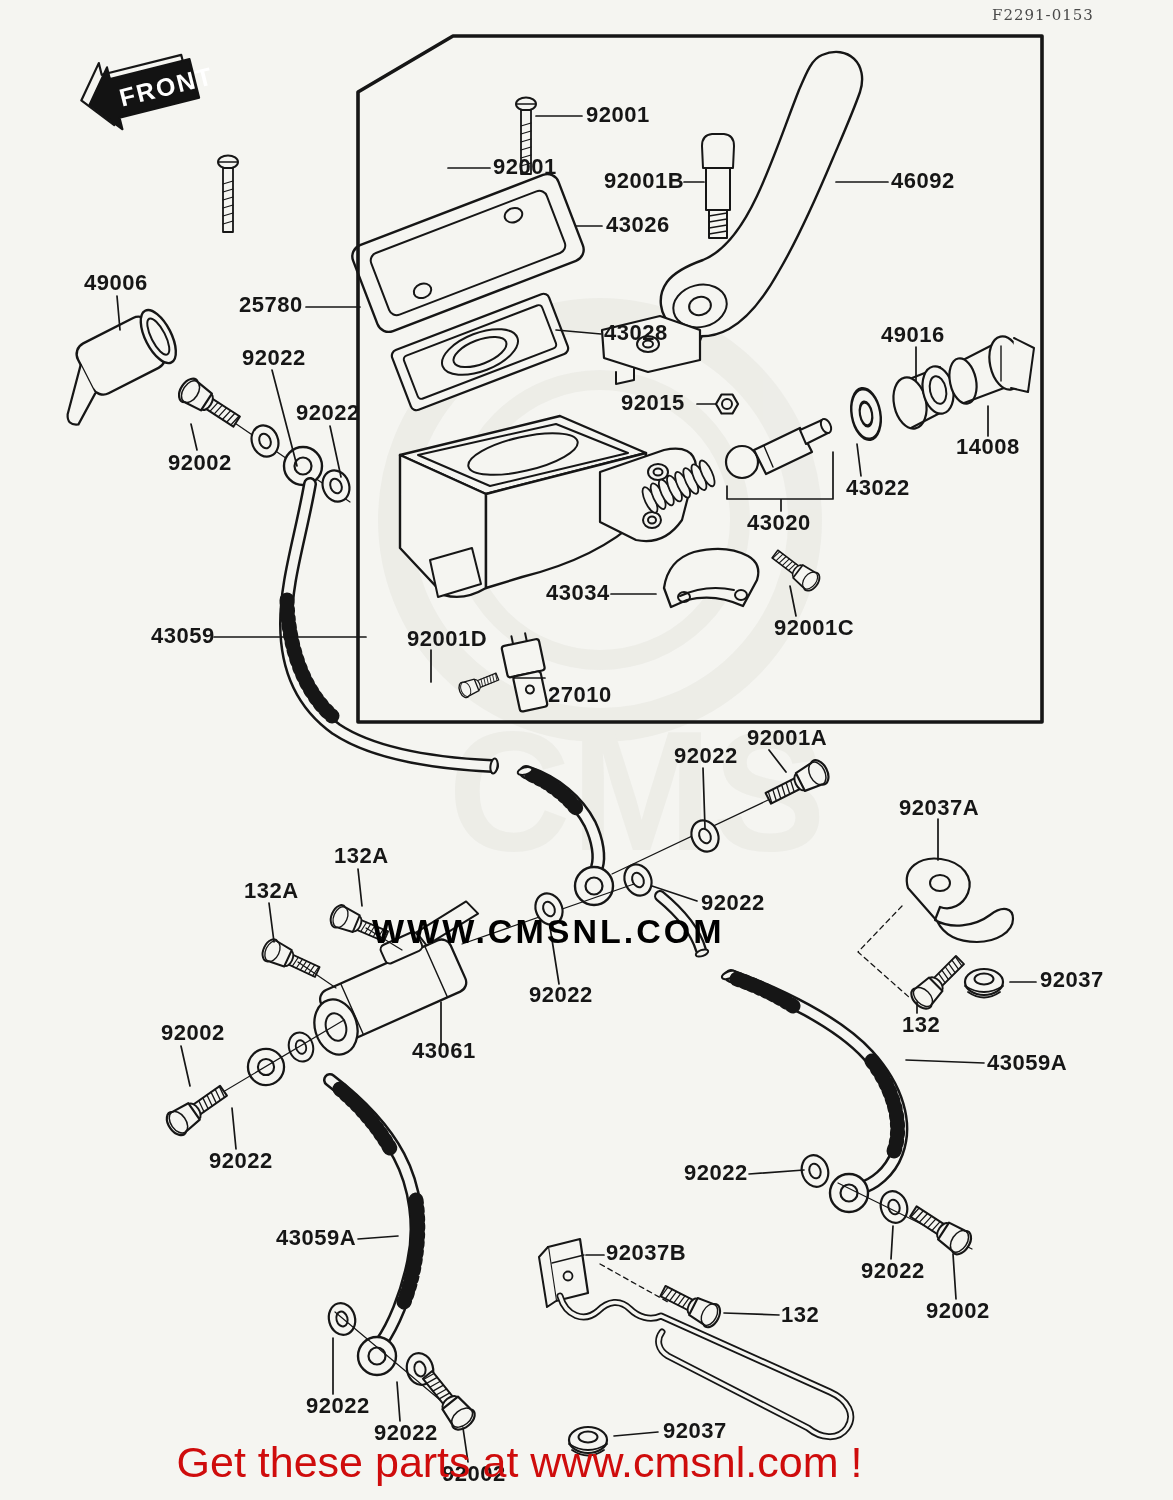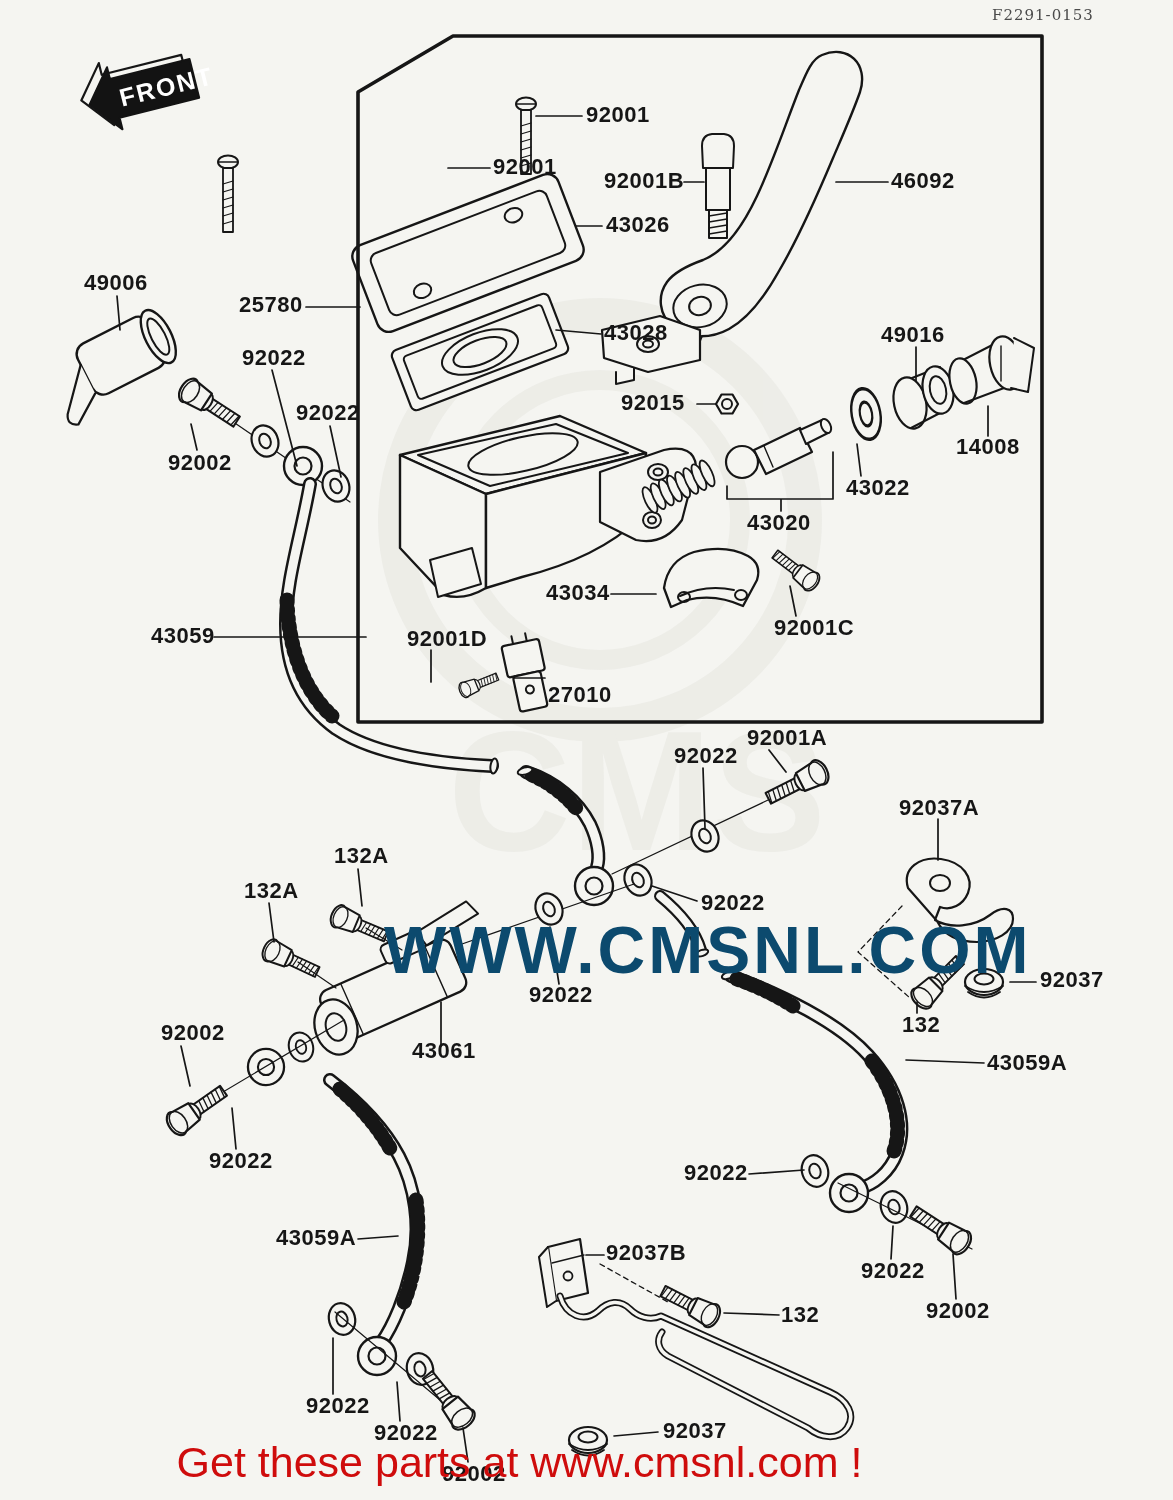--- a/index.html
+++ b/index.html
@@ -3,21 +3,21 @@
 <meta charset="utf-8">
 <style>
   html,body{margin:0;padding:0}
   body{width:1173px;height:1500px;position:relative;background:#f5f5f1;
        font-family:"Liberation Sans",sans-serif;overflow:hidden}
   #stage{position:absolute;left:0;top:0;width:1173px;height:1500px}
   svg{position:absolute;left:0;top:0}
   .title{position:absolute;left:20px;top:12px;font-size:29px;color:#7f7f7f;letter-spacing:1px;white-space:nowrap}
   .code{position:absolute;left:992px;top:6px;font-size:15px;color:#4a4a4a;letter-spacing:1px;
         font-family:"DejaVu Serif",serif}
-  .wm-text{position:absolute;left:384px;top:912px;font-size:66px;font-weight:700;color:#0c4a6e;
+  .wm-text{position:absolute;left:372px;top:912px;font-size:34px;font-weight:700;color:#000000;
            letter-spacing:3px;white-space:nowrap}
   .footer{position:absolute;left:0;top:1438px;width:1039px;text-align:center;font-size:43px;
           color:#cf0c0c;white-space:nowrap}
   .plabel{position:absolute;font-size:22px;font-weight:700;color:#161616;letter-spacing:.5px;
           white-space:nowrap;line-height:1}
   #labels-layer{position:absolute;left:0;top:0;width:100%;height:100%}
 </style>
 </head>
 <body>
 

